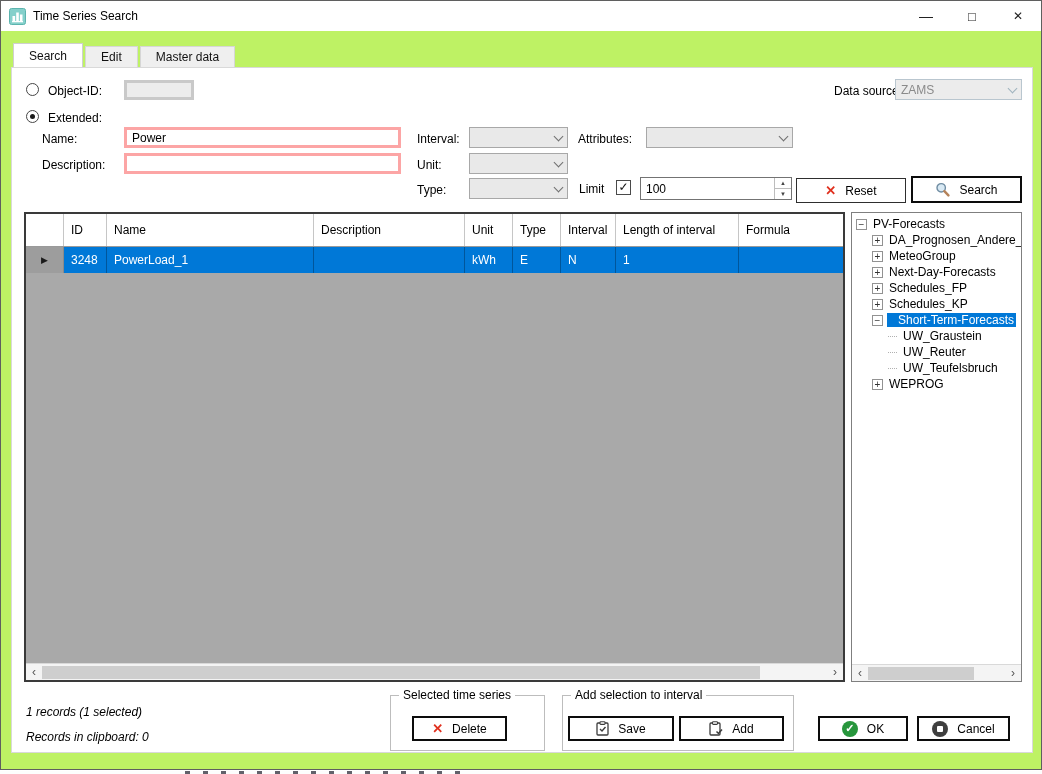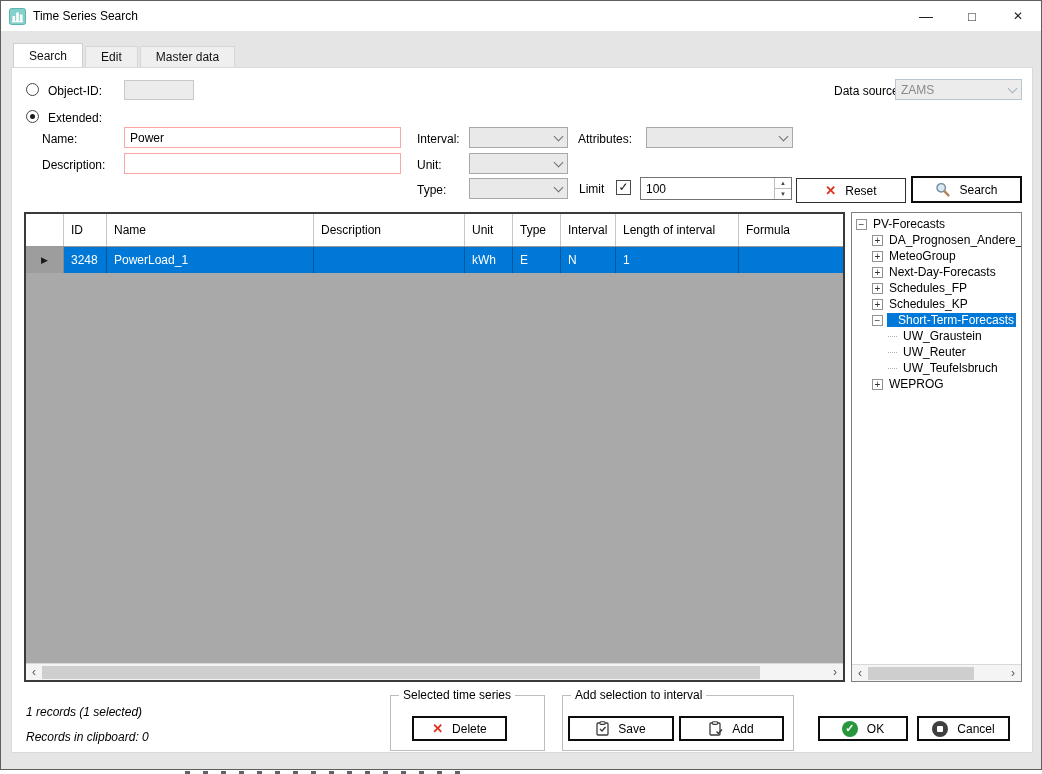--- a/index.html
+++ b/index.html
@@ -12,38 +12,38 @@
   .titlebar { position:absolute; left:0; top:0; right:0; height:30px; background:#fff;
               display:flex; align-items:center; padding-left:8px; }
   .app-icon { width:17px; height:17px; margin-right:7px; }
   .title-text { font-size:12px; color:#000; }
   .win-controls { position:absolute; right:0; top:0; height:30px; display:flex; }
   .wc { width:46px; height:30px; display:flex; align-items:center; justify-content:center;
         font-size:12px; color:#222; }
   .wc.min { font-size:14px; }
   .wc.max { font-size:13px; }
 
-  .frame { position:absolute; left:0; top:30px; right:0; bottom:0; background:#e5e5e5; }
+  .frame { position:absolute; left:0; top:30px; right:0; bottom:0; background:#bef264; }
 
   
   .tabstrip { position:absolute; left:12px; top:12px; height:24px; display:flex; align-items:flex-end; }
   .tab { padding:0 15px; font-size:12px; color:#111; display:flex; align-items:center; }
   .tab.active { background:#fff; height:24px; border:1px solid #cfcfcf; border-bottom:none; z-index:2; }
   .tab.inactive { background:#efefef; height:21px; border:1px solid #d6d6d6; border-bottom:none; margin-left:2px; }
 
   .page { position:absolute; left:10px; top:36px; width:1022px; height:686px;
           background:#fff; border:1px solid #d9d9d9; }
 
   
   .lbl { position:absolute; font-size:12px; color:#000; white-space:nowrap; }
   .radio { position:absolute; width:13px; height:13px; border:1px solid #464646; border-radius:50%;
            background:#fff; }
   .radio.checked::after { content:""; position:absolute; left:3px; top:3px; width:5px; height:5px;
            border-radius:50%; background:#1a1a1a; }
-  .tbox { position:absolute; background:#fff; border:1px solid #fca5a5; display:flex;
+  .tbox { position:absolute; background:#fff; border:3px solid #fca5a5; display:flex;
           align-items:center; padding:0 5px; font-size:12px; color:#000; }
   .tbox.disabled { background:#ececec; border-color:#c9c9c9; }
   .combo { position:absolute; background:#e9e9e9; border:1px solid #a8a8a8; display:flex;
            align-items:center; padding:0 5px; font-size:12px; color:#8a8a8a; }
   .combo .val { flex:1; overflow:hidden; white-space:nowrap; }
   .chev { width:7px; height:7px; border-right:1.3px solid #6f6f6f; border-bottom:1.3px solid #6f6f6f;
           transform:rotate(45deg); margin-bottom:3px; flex:none; }
   .checkbox { position:absolute; width:15px; height:15px; background:#fff; border:1px solid #4a4a4a;
               font-size:12px; line-height:13px; text-align:center; color:#111; }
   .spinbox { position:absolute; background:#fff; border:1px solid #737373; display:flex; align-items:stretch; }

